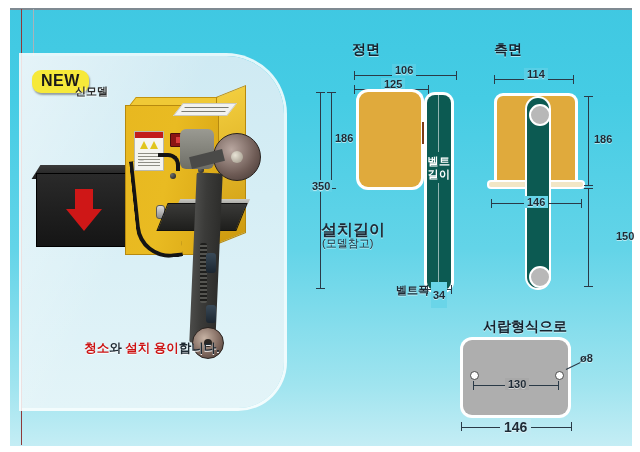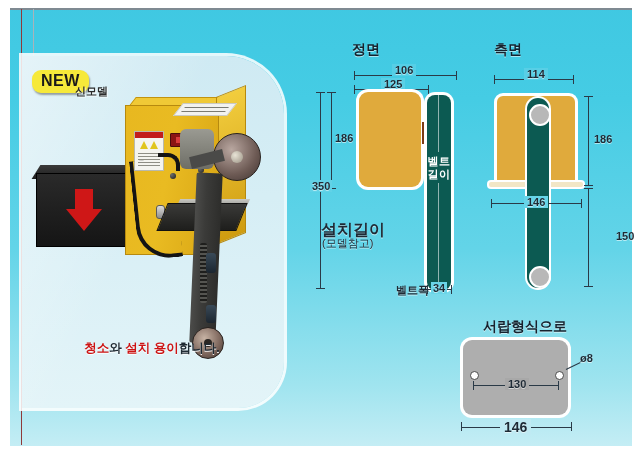--- a/index.html
+++ b/index.html
@@ -328,21 +328,21 @@
   <div class="htick" style="left:316px;top:288px;"></div>
   <div class="dim-label" style="left:310px;top:180px;background:#62d2e7;padding:0 2px;">350</div>
 
   <div class="dim-label" style="left:321px;top:220px;font-size:16px;">설치길이</div>
   <div class="dim-label" style="left:322px;top:236px;font-size:11px;font-weight:normal;">(모델참고)</div>
 
   <div class="dim-label" style="left:396px;top:283px;">벨트폭</div>
   <div class="hline" style="left:427px;top:289px;width:24px;"></div>
   <div class="tick" style="left:427px;top:285px;"></div>
   <div class="tick" style="left:451px;top:285px;"></div>
-  <div class="dim-label" style="left:431px;top:282px;background:#6ad5e8;padding:0 2px;">34</div>
+  <div class="dim-label" style="left:431px;top:282px;background:#6ad5e8;padding:7px 2px;">34</div>
 
   <div class="view-title" style="left:494px;top:41px;">측면</div>
 
   <div class="hline" style="left:494px;top:79px;width:79px;"></div>
   <div class="tick" style="left:494px;top:75px;"></div>
   <div class="tick" style="left:573px;top:75px;"></div>
   <div class="dim-label" style="left:524px;top:68px;background:#58cfe6;padding:0 3px;">114</div>
 
   <div class="body-side"></div>
   <div class="base-side"></div>

